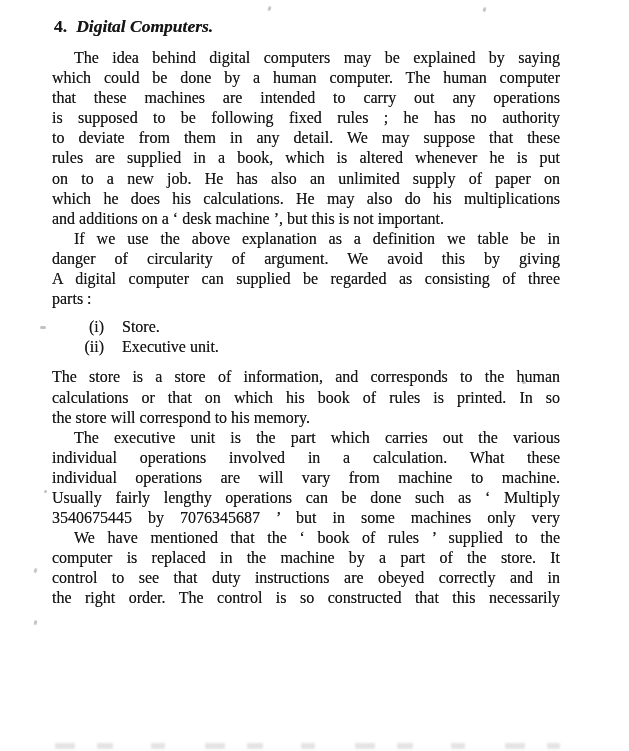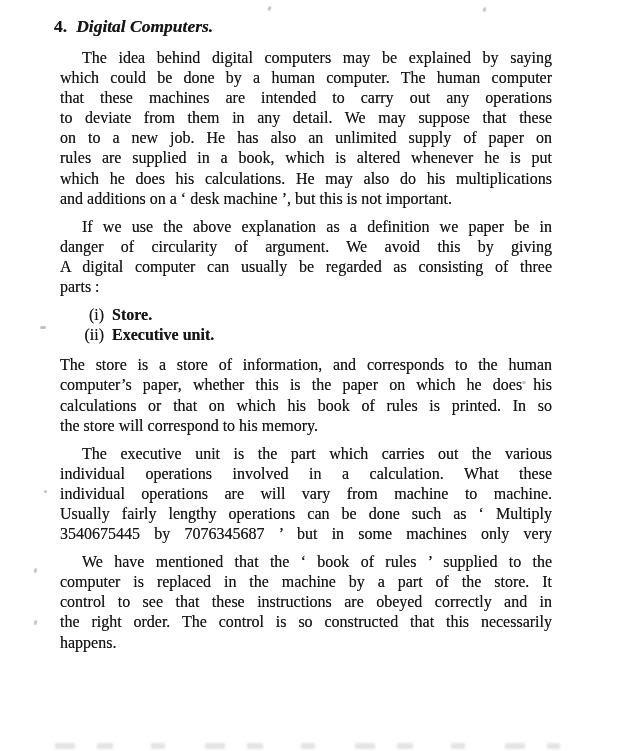--- a/index.html
+++ b/index.html
@@ -27,21 +27,21 @@
     margin: 0 0 10px 2px;
     text-shadow: 0 0 0.5px rgba(20,20,20,0.65);
   }
   .heading .num {
     font-style: normal;
     margin-right: 9px;
   }
   .heading .title {
     font-style: italic;
   }
-  .para { margin: 8px; }
+  .para { margin: 0; }
   .line {
     font-size: 16px;
     line-height: 20.1px;
     text-align: justify;
     text-align-last: justify;
     text-shadow: 0 0 0.5px rgba(20,20,20,0.65);
     white-space: normal;
   }
   .line.last { text-align-last: left; }
   .p-ind .line.first { text-indent: 22px; }
@@ -49,21 +49,21 @@
   .list-row {
     font-size: 16px;
     line-height: 20.1px;
     text-shadow: 0 0 0.5px rgba(20,20,20,0.65);
   }
   .li-label {
     display: inline-block;
     width: 52px;
     text-align: right;
   }
-  .li-text { margin-left: 8px; font-weight: bold; }
+  .li-text { margin-left: 18px; }
   
   .artifact {
     position: absolute;
     background: #8f8f8f;
     border-radius: 50%;
     opacity: 0.55;
     filter: blur(0.5px);
   }
   .a1 { left: 268px; top: 6px;  width: 3px; height: 5px; transform: rotate(18deg); }
   .a2 { left: 483px; top: 7px;  width: 3px; height: 5px; transform: rotate(18deg); }
@@ -90,60 +90,59 @@
 <body>
 
 <div class="page">
 
   <h1 class="heading"><span class="num">4.</span><span class="title">Digital Computers.</span></h1>
 
   <div class="para p-ind">
     <div class="line first">The idea behind digital computers may be explained by saying</div>
     <div class="line">which could be done by a human computer. The human computer</div>
     <div class="line">that these machines are intended to carry out any operations</div>
+    <div class="line">is supposed to be following fixed rules ; he has no authority</div>
     <div class="line">to deviate from them in any detail. We may suppose that these</div>
+    <div class="line">rules are supplied in a book, which is altered whenever he is put</div>
     <div class="line">on to a new job. He has also an unlimited supply of paper on</div>
-    <div class="line">rules are supplied in a book, which is altered whenever he is put</div>
     <div class="line">which he does his calculations. He may also do his multiplications</div>
     <div class="line last">and additions on a ‘ desk machine ’, but this is not important.</div>
   </div>
 
   <div class="para p-ind">
-    <div class="line first">If we use the above explanation as a definition we paper be in</div>
+    <div class="line first">If we use the above explanation as a definition we table be in</div>
     <div class="line">danger of circularity of argument. We avoid this by giving</div>
-    <div class="line">A digital computer can usually be regarded as consisting of three</div>
+    <div class="line">A digital computer can supplied be regarded as consisting of three</div>
     <div class="line last">parts :</div>
   </div>
 
   <div class="parts-list">
     <div class="list-row"><span class="li-label">(i)</span><span class="li-text">Store.</span></div>
     <div class="list-row"><span class="li-label">(ii)</span><span class="li-text">Executive unit.</span></div>
   </div>
 
   <div class="para">
     <div class="line first">The store is a store of information, and corresponds to the human</div>
-    <div class="line">computer’s paper, whether this is the paper on which he does his</div>
     <div class="line">calculations or that on which his book of rules is printed. In so</div>
     <div class="line last">the store will correspond to his memory.</div>
   </div>
 
   <div class="para p-ind">
     <div class="line first">The executive unit is the part which carries out the various</div>
     <div class="line">individual operations involved in a calculation. What these</div>
     <div class="line">individual operations are will vary from machine to machine.</div>
     <div class="line">Usually fairly lengthy operations can be done such as ‘ Multiply</div>
     <div class="line">3540675445 by 7076345687 ’ but in some machines only very</div>
   </div>
 
   <div class="para p-ind">
     <div class="line first">We have mentioned that the ‘ book of rules ’ supplied to the</div>
     <div class="line">computer is replaced in the machine by a part of the store. It</div>
-    <div class="line">control to see that these instructions are obeyed correctly and in</div>
+    <div class="line">control to see that duty instructions are obeyed correctly and in</div>
     <div class="line">the right order. The control is so constructed that this necessarily</div>
-    <div class="line last">happens.</div>
   </div>
 
 </div>
 
 <span class="artifact a1"></span>
 <span class="artifact a2"></span>
 <span class="artifact a3"></span>
 <span class="artifact a4"></span>
 <span class="artifact a5"></span>
 <span class="artifact a6"></span>

